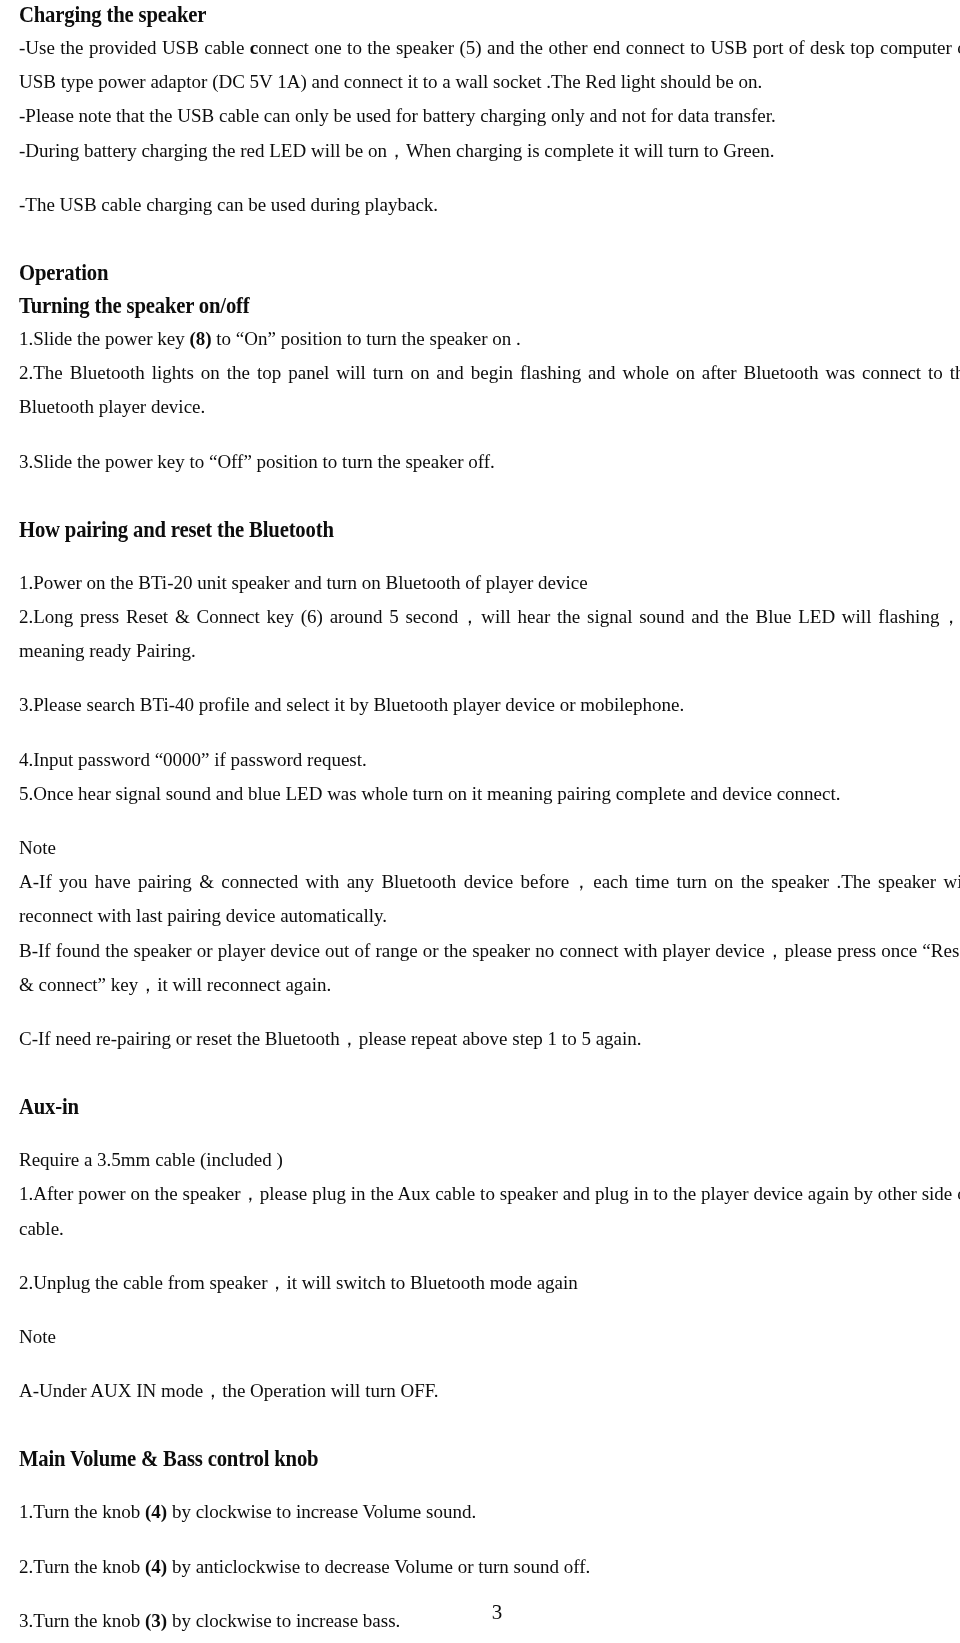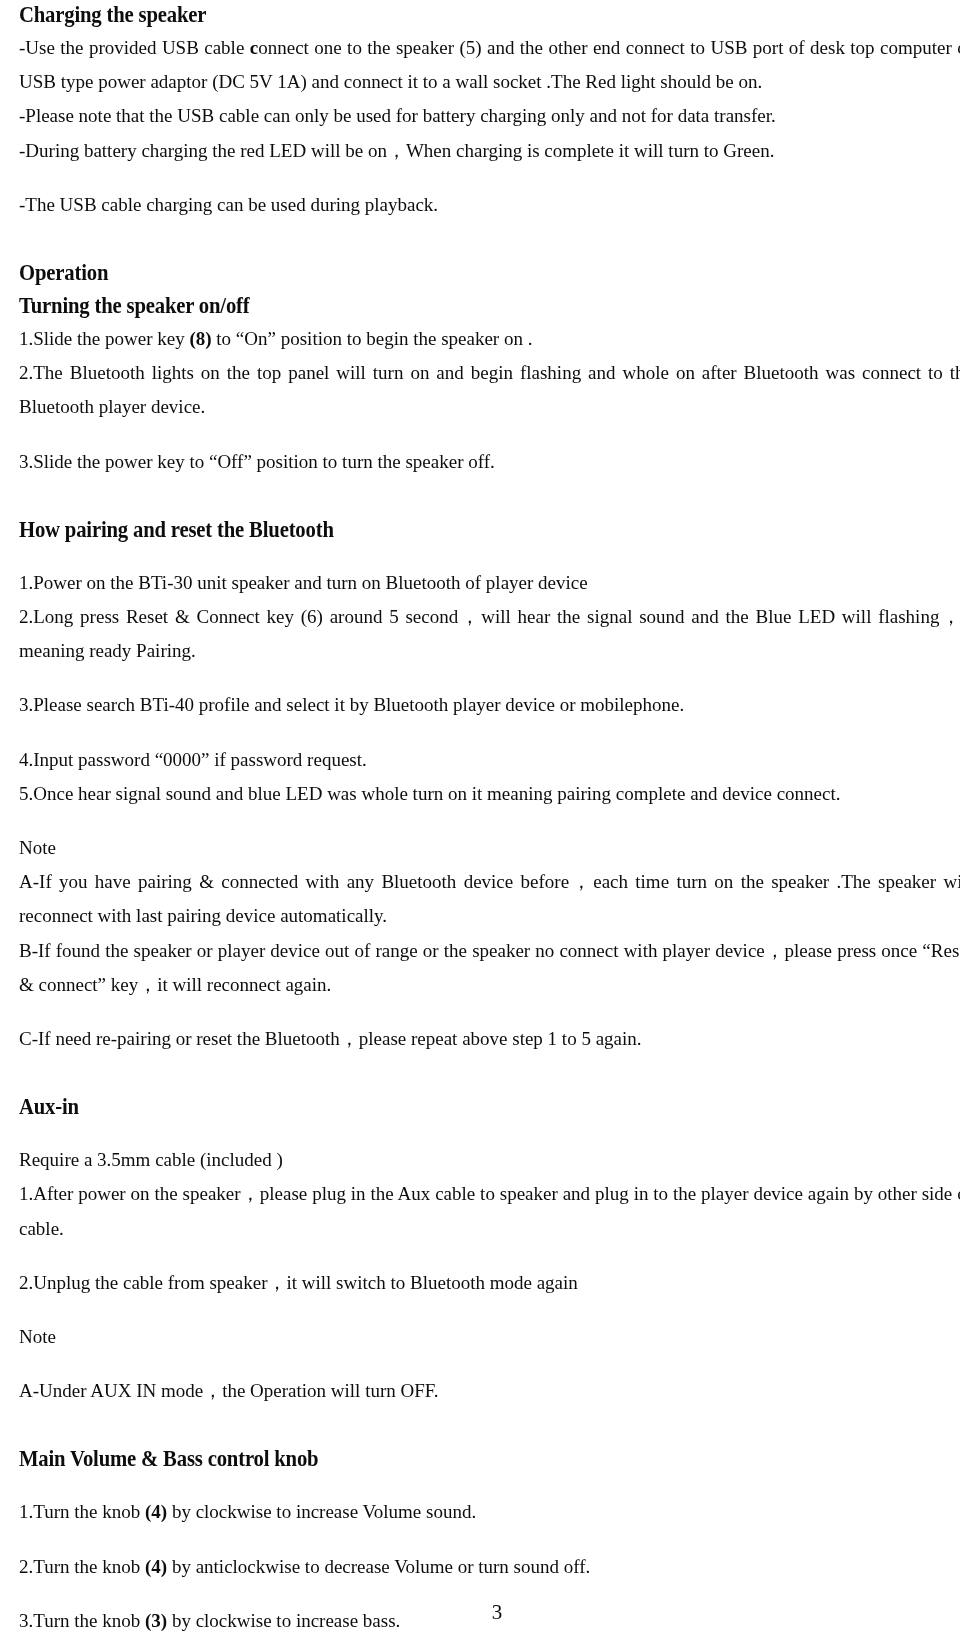--- a/index.html
+++ b/index.html
@@ -81,26 +81,26 @@
 <div class="page">
   <div class="content" id="content-root">
       <div class="heading">Charging the speaker</div>
       <p class="para"><span>-Use the provided USB cable </span><b>c</b><span>onnect one to the speaker (5) and the other end connect to USB port of desk top computer or USB type power adaptor (DC 5V 1A) and connect it to a wall socket .The Red light should be on.</span></p>
       <p class="para"><span>-Please note that the USB cable can only be used for battery charging only and not for data transfer.</span></p>
       <p class="para"><span>-During battery charging the red LED will be on，When charging is complete it will turn to Green.</span></p>
       <p class="para nojust"><span>-The USB cable charging can be used during playback.</span></p>
       <div class="gap-line"></div>
       <div class="heading">Operation</div>
       <div class="heading">Turning the speaker on/off</div>
-      <p class="para"><span>1.Slide the power key </span><b>(8)</b><span> to “On” position to begin the speaker on   .</span></p>
+      <p class="para"><span>1.Slide the power key </span><b>(8)</b><span> to “On” position to turn the speaker on   .</span></p>
       <p class="para"><span>2.The Bluetooth lights on the top panel will turn on and begin flashing and whole on after Bluetooth was connect to the Bluetooth player device.</span></p>
       <p class="para nojust"><span>3.Slide the power key to “Off” position to turn the speaker off.</span></p>
       <div class="gap-line"></div>
       <div class="heading">How pairing and reset the Bluetooth</div>
-      <p class="para nojust"><span>1.Power on the BTi-30 unit speaker and turn on Bluetooth of player device</span></p>
+      <p class="para nojust"><span>1.Power on the BTi-20 unit speaker and turn on Bluetooth of player device</span></p>
       <p class="para"><span>2.Long press Reset &amp; Connect key (6) around 5 second，will hear the signal sound and the Blue LED will flashing，it meaning ready Pairing.</span></p>
       <p class="para nojust"><span>3.Please search BTi-40 profile and select it by Bluetooth player device or mobilephone.</span></p>
       <p class="para nojust"><span>4.Input password “0000” if password request.</span></p>
       <p class="para"><span>5.Once hear signal sound and blue LED was whole turn on it meaning pairing complete and device connect.</span></p>
       <p class="para nojust"><span>Note</span></p>
       <p class="para"><span>A-If you have pairing &amp; connected with any Bluetooth device before，each time turn on the speaker .The speaker will reconnect with last pairing device automatically.</span></p>
       <p class="para"><span>B-If found the speaker or player device out of range or the speaker no connect with player device，please press once “Reset &amp; connect” key，it will reconnect again.</span></p>
       <p class="para nojust"><span>C-If need re-pairing or reset the Bluetooth，please repeat above step 1 to 5 again.</span></p>
       <div class="gap-line"></div>
       <div class="heading">Aux-in</div>

